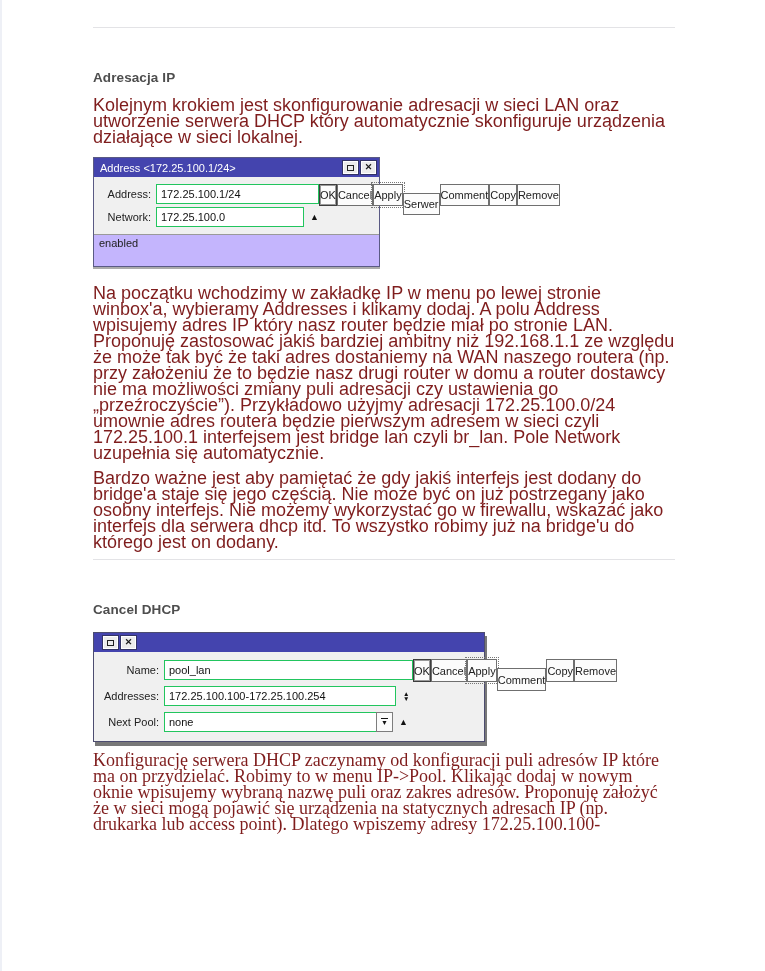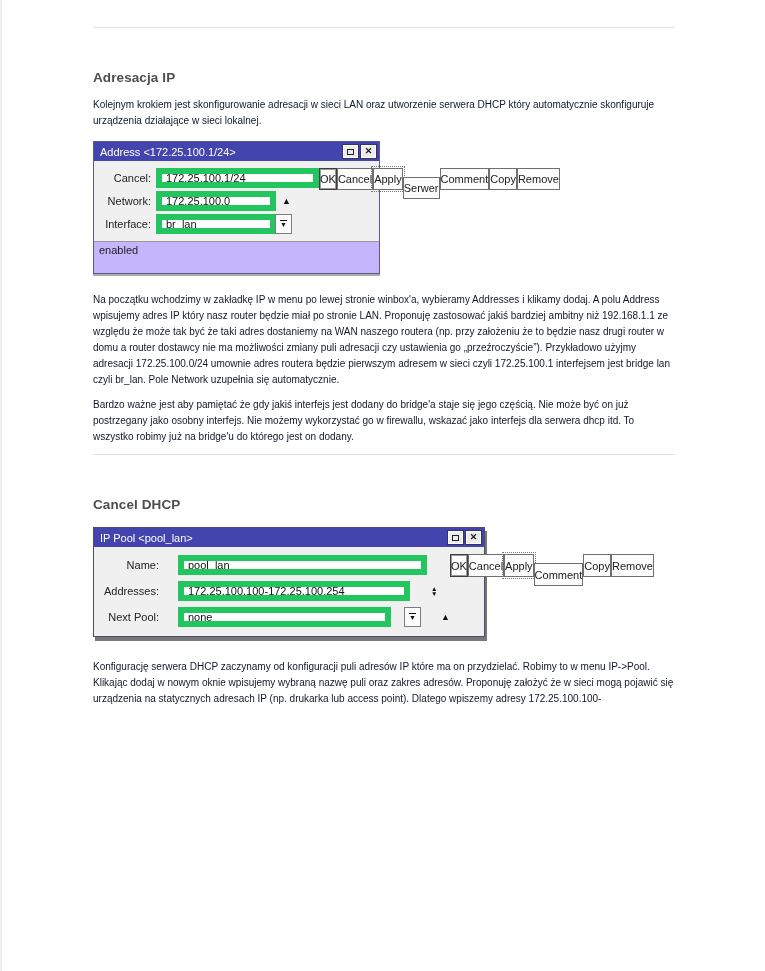--- a/index.html
+++ b/index.html
@@ -18,26 +18,26 @@
   #rule2 { margin-top: 9px; }
 
   h3.heading {
     margin: 0; font-size: 13.5px; font-weight: bold; color: #4e4e4e;
     letter-spacing: 0.1px;
   }
   #heading1 { margin-top: 42px; }
   #heading2 { margin-top: 42px; }
 
   p.body-text {
-    margin: 0; font-size: 10px; line-height: 16px; color: #0f172a;
+    margin: 0; font-size: 18px; line-height: 16px; color: #7f1d1d;
   }
   #para1 { margin-top: 12px; }
   #para2 { margin-top: 18px; }
   #para3 { margin-top: 9px; }
-  #para4 { margin-top: 22px; }
+  #para4 { margin-top: 10px; font-family: Liberation Serif, serif; }
 
   
   .winbox {
     background: #f0f0f0;
     border: 1px solid #5a5a84;
     font-size: 11px; color: #1c1c1c;
   }
   #dialog1 { width: 287px; margin-top: 12px; box-shadow: 0 2px 0 #ababab; }
   #dialog2 { width: 392px; margin-top: 15px; box-shadow: 2px 4px 0 #787878; border-color: #4c4c70; }
 
@@ -52,31 +52,31 @@
     border: 1px solid #ffffff; outline: 1px solid #333366;
     display: flex; align-items: center; justify-content: center;
     font-size: 8px; line-height: 1; cursor: default;
   }
   .tb-btn .sq { display: block; width: 7px; height: 6px; border: 1px solid #222; }
   .tb-btn.close { font-weight: bold; font-size: 9px; }
 
   .winbox-body { display: flex; align-items: flex-start; padding: 7px 7px 4px 5px; }
   .fields { display: flex; flex-direction: column; }
   .frow { display: flex; align-items: center; height: 20px; margin-bottom: 3px; }
-  #dialog2 .frow { height: 22px; margin-bottom: 4px; gap: 14px; }
+  #dialog2 .frow { height: 22px; margin-bottom: 4px; }
   .frow label { text-align: right; margin-right: 5px; color: #222; white-space: nowrap; }
   #dialog1 .frow label { width: 52px; }
   #dialog2 .frow label { width: 60px; }
   .input {
-    height: 20px; border: 6px solid #22c55e; background: #ffffff;
+    height: 20px; border: 1px solid #22c55e; background: #ffffff;
     padding: 0 4px; font-size: 11px; font-family: "Liberation Sans", sans-serif;
     color: #111;
   }
   #dialog1 .input.w-full { width: 163px; }
-  #dialog1 .input.w-arrow { width: 120px; }
+  #dialog1 .input.w-arrow { width: 148px; }
   #dialog2 .input.w-name { width: 249px; }
   #dialog2 .input.w-addr { width: 232px; }
   #dialog2 .input.w-pool { width: 213px; }
 
   .dd-btn {
     width: 17px; height: 20px; margin-left: -1px;
     border: 1px solid #7d7d7d; background: #fbfbfb;
     display: flex; flex-direction: column; align-items: center; justify-content: center;
     cursor: default;
   }
@@ -124,35 +124,27 @@
     <div class="titlebar">
       <span class="title">Address &lt;172.25.100.1/24&gt;</span>
       <span class="tb-btn">
           <span class="sq"></span>
         </span>
       <span class="tb-btn close">✕</span>
     </div>
     <div class="winbox-body">
       <div class="fields">
         <div class="frow">
-          <label>Cancel:</label>
+          <label>Address:</label>
           <input class="input w-full" value="172.25.100.1/24" style="">
         </div>
         <div class="frow">
           <label>Network:</label>
           <input class="input w-arrow" value="172.25.100.0" style="">
           <span class="arrow-up">▲</span>
-        </div>
-        <div class="frow">
-          <label>Interface:</label>
-          <input class="input w-arrow" value="br_lan" style="">
-          <span class="dd-btn">
-            <span class="dd-bar"></span>
-            <span class="dd-tri">▼</span>
-          </span>
         </div>
       </div>
       <div class="btncol">
         <button class="btn default">OK</button>
         <button class="btn">Cancel</button>
         <button class="btn focused">Apply</button>
         <button class="btn group-gap">Serwer</button>
         <button class="btn">Comment</button>
         <button class="btn">Copy</button>
         <button class="btn">Remove</button>
@@ -164,21 +156,20 @@
   <p class="body-text" id="para2">Na początku wchodzimy w zakładkę IP w menu po lewej stronie winbox'a, wybieramy Addresses i klikamy dodaj. A polu Address wpisujemy adres IP który nasz router będzie miał po stronie LAN. Proponuję zastosować jakiś bardziej ambitny niż 192.168.1.1 ze względu że może tak być że taki adres dostaniemy na WAN naszego routera (np. przy założeniu że to będzie nasz drugi router w domu a router dostawcy nie ma możliwości zmiany puli adresacji czy ustawienia go „przeźroczyście”). Przykładowo użyjmy adresacji 172.25.100.0/24 umownie adres routera będzie pierwszym adresem w sieci czyli 172.25.100.1 interfejsem jest bridge lan czyli br_lan. Pole Network uzupełnia się automatycznie.</p>
 
   <p class="body-text" id="para3">Bardzo ważne jest aby pamiętać że gdy jakiś interfejs jest dodany do bridge'a staje się jego częścią. Nie może być on już postrzegany jako osobny interfejs. Nie możemy wykorzystać go w firewallu, wskazać jako interfejs dla serwera dhcp itd. To wszystko robimy już na bridge'u do którego jest on dodany.</p>
 
   <hr class="rule" id="rule2">
 
   <h3 class="heading" id="heading2">Cancel DHCP</h3>
 
   <div class="winbox" id="dialog2">
     <div class="titlebar">
-      <span class="title">IP Pool &lt;pool_lan&gt;</span>
       <span class="tb-btn">
           <span class="sq"></span>
         </span>
       <span class="tb-btn close">✕</span>
     </div>
     <div class="winbox-body">
       <div class="fields">
         <div class="frow">
           <label>Name:</label>
           <input class="input w-name" value="pool_lan" style="">

